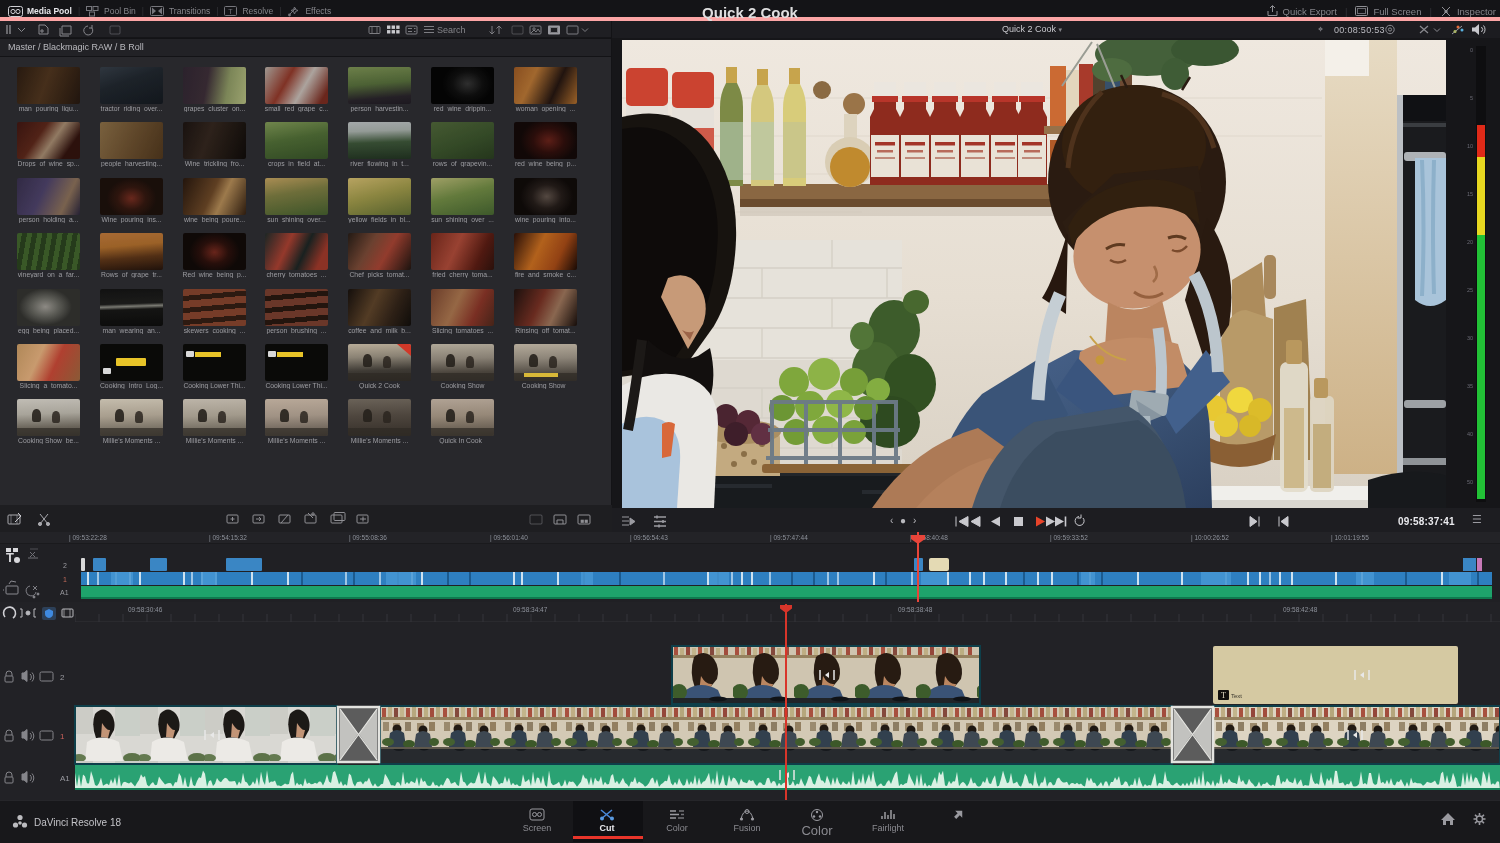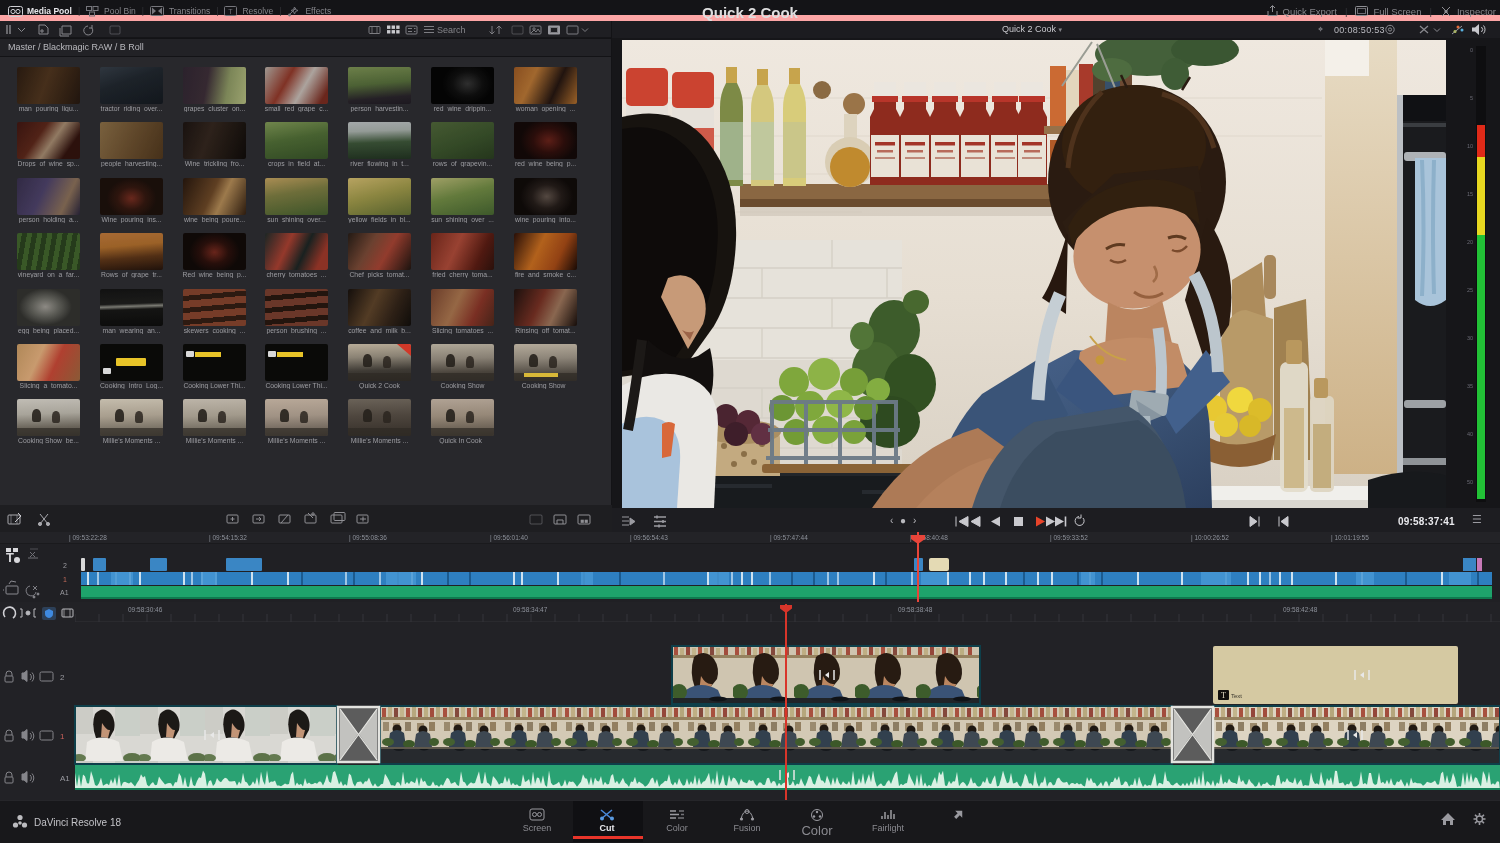--- a/index.html
+++ b/index.html
@@ -1,21 +1,21 @@
 <!DOCTYPE html>
 <html><head><meta charset="utf-8">
 <style>
 *{margin:0;padding:0;box-sizing:border-box;}
 html,body{width:1500px;height:843px;background:#131316;overflow:hidden;}
 body{font-family:"Liberation Sans",sans-serif;position:relative;}
 .abs{position:absolute;}
 </style></head>
 <body>
 
-<div class="abs" style="left:0;top:0;width:1500px;height:21px;background:#141417;border-bottom:6px solid #fca5a5;">
+<div class="abs" style="left:0;top:0;width:1500px;height:21px;background:#141417;border-bottom:4px solid #fca5a5;">
   <div class="abs" style="left:6px;top:3px;width:605px;height:16px;display:flex;align-items:center;color:#85858a;font-size:8.5px;">
     <svg width="15" height="11" viewBox="0 0 15 11" style="margin:0 4px 0 2px">
         <rect x="0.5" y="0.5" width="14" height="10" rx="2" fill="none" stroke="#cfcfd4"></rect>
         <circle cx="5" cy="5.5" r="2.1" fill="none" stroke="#cfcfd4"></circle>
         <circle cx="10" cy="5.5" r="2.1" fill="none" stroke="#cfcfd4"></circle>
       </svg>
     <span style="color:#e6e6ea;font-weight:bold;">Media Pool</span>
     <span style="color:#333338;margin:0 6px;">|</span>
     <svg width="13" height="11" viewBox="0 0 13 11" style="margin-right:5px">
         <rect x="0.5" y="0.5" width="5" height="4" fill="none" stroke="#76767c"></rect>

